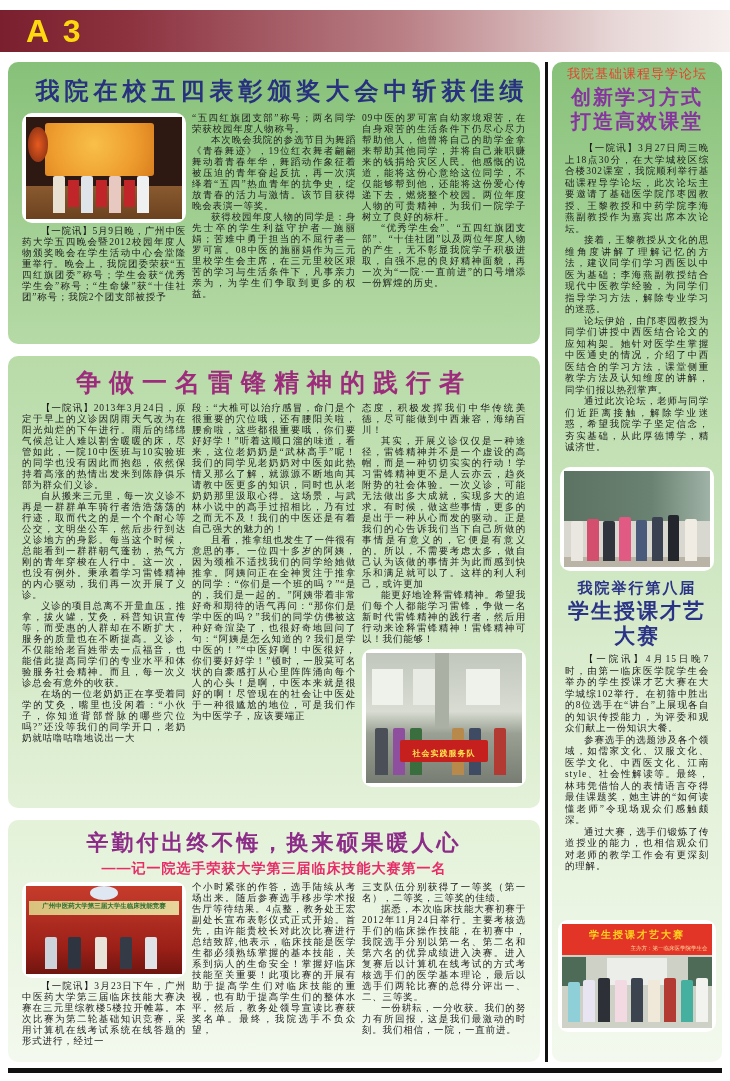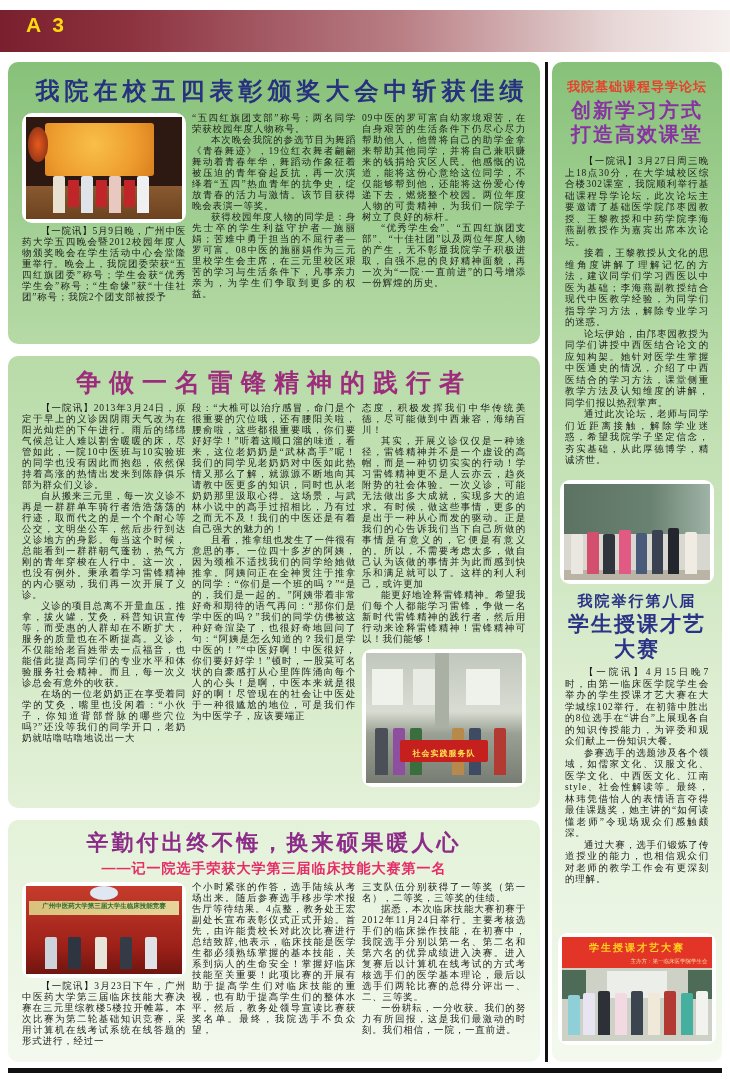--- a/index.html
+++ b/index.html
@@ -2,21 +2,21 @@
 <html><head>
 <meta charset="utf-8">
 <style>
   html,body{margin:0;padding:0;background:#ffffff;}
   .page{position:relative;width:730px;height:1081px;background:#ffffff;overflow:hidden;
         font-family:"Liberation Serif","DejaVu Serif",serif;color:#1b1b1b;}
   
   .topbar{position:absolute;left:0;top:10px;width:730px;height:42px;
           background:linear-gradient(90deg,#7a1f2d 0%,#8d3340 18%,#b97f85 55%,#e8d9d8 85%,#f5efee 100%);}
   .page-label{position:absolute;left:26px;top:3px;color:#ffd90f;font-family:"Liberation Sans",sans-serif;
-              font-size:21px;font-weight:bold;letter-spacing:3px;}
+              font-size:32px;font-weight:bold;letter-spacing:3px;}
   
   .content{position:absolute;left:8px;top:62px;width:714px;height:1000px;display:flex;}
   .main-col{width:532px;display:flex;flex-direction:column;}
   .gap-col{width:12px;position:relative;}
   .vline{position:absolute;left:5px;top:0;width:3px;height:100%;background:#111;}
   .sidebar{width:170px;height:1000px;border-radius:10px;overflow:hidden;
            background:linear-gradient(180deg,#87c179 0%,#b9dcaa 30%,#e0efd4 65%,#f3f9ee 100%);
            display:flex;flex-direction:column;align-items:center;}
   .box{border-radius:10px;overflow:hidden;}
   .box1{height:282px;background:linear-gradient(180deg,#87c179,#b6daa6);}
@@ -36,21 +36,21 @@
   .cols1{height:218px;}  .cols2{height:404px;}  .cols3{height:178px;}
   p.b{margin:0;font-size:9.5px;line-height:11px;letter-spacing:0.8px;text-align:justify;}
   p.ind{text-indent:2em;}
   
   .photo{background:#fff;padding:4px;margin:0;box-sizing:border-box;border-radius:10px;}
   .ph{position:relative;overflow:hidden;width:100%;height:100%;}
   .shp,.fg{position:absolute;display:block;}
   .fg{bottom:6%;width:8%;height:36%;border-radius:2px 2px 0 0;}
   .ph-cap{position:absolute;width:100%;text-align:center;font-family:"Liberation Sans",sans-serif;font-weight:bold;}
   
-  .kicker{color:#e8402c;font-size:13px;font-weight:bold;letter-spacing:1px;margin:16px 0 2px 0;
+  .kicker{color:#e8402c;font-size:13px;font-weight:normal;letter-spacing:1px;margin:3px 0 2px 0;
           font-family:"Liberation Sans",sans-serif;text-align:center;}
   .sb-hl1{color:#8733a0;font-size:20px;letter-spacing:2px;line-height:24px;padding:0;}
   .sb-hl2a{color:#2a3386;font-size:15px;letter-spacing:2px;padding-top:8px;}
   .sb-hl2b{color:#2a3386;font-size:21px;letter-spacing:2px;line-height:25px;padding:0;}
   .sb-body{width:144px;overflow:hidden;margin-top:6px;}
   .sb-body p.b{font-size:9.5px;line-height:11.5px;}
   .sb-body1{height:318px;margin-top:10px;} .sb-body2{height:262px;}
 </style>
 </head>
 <body>

